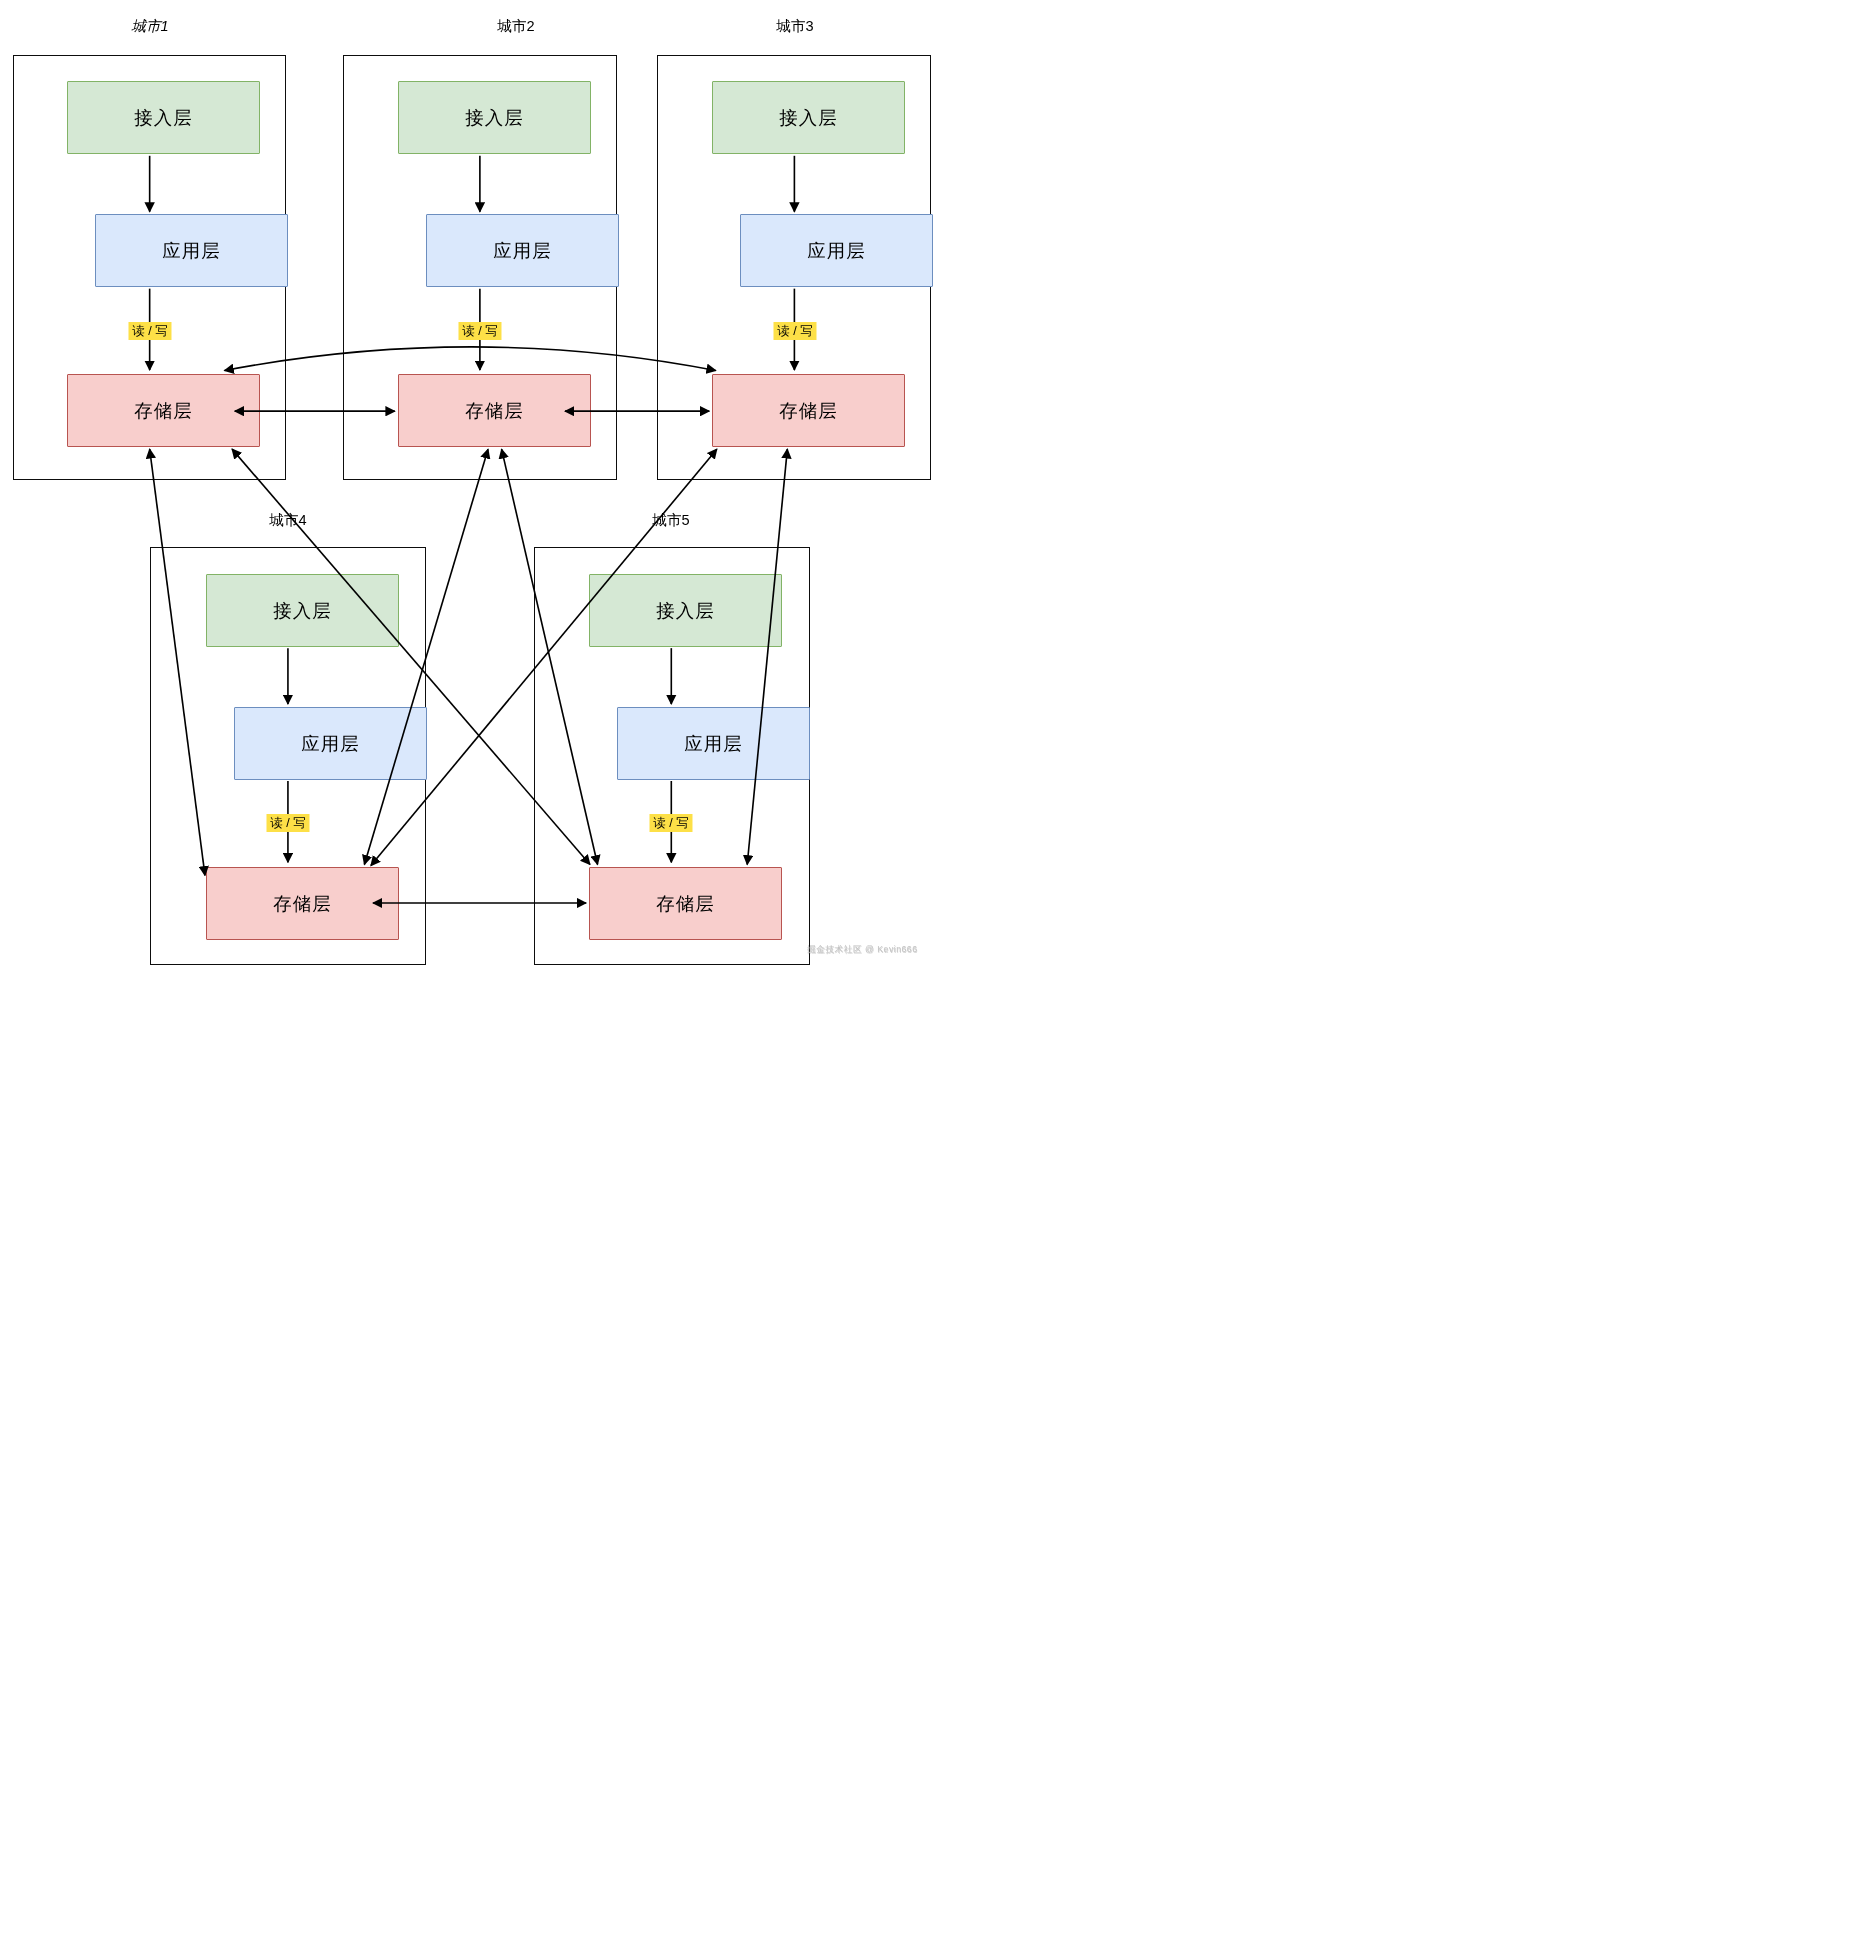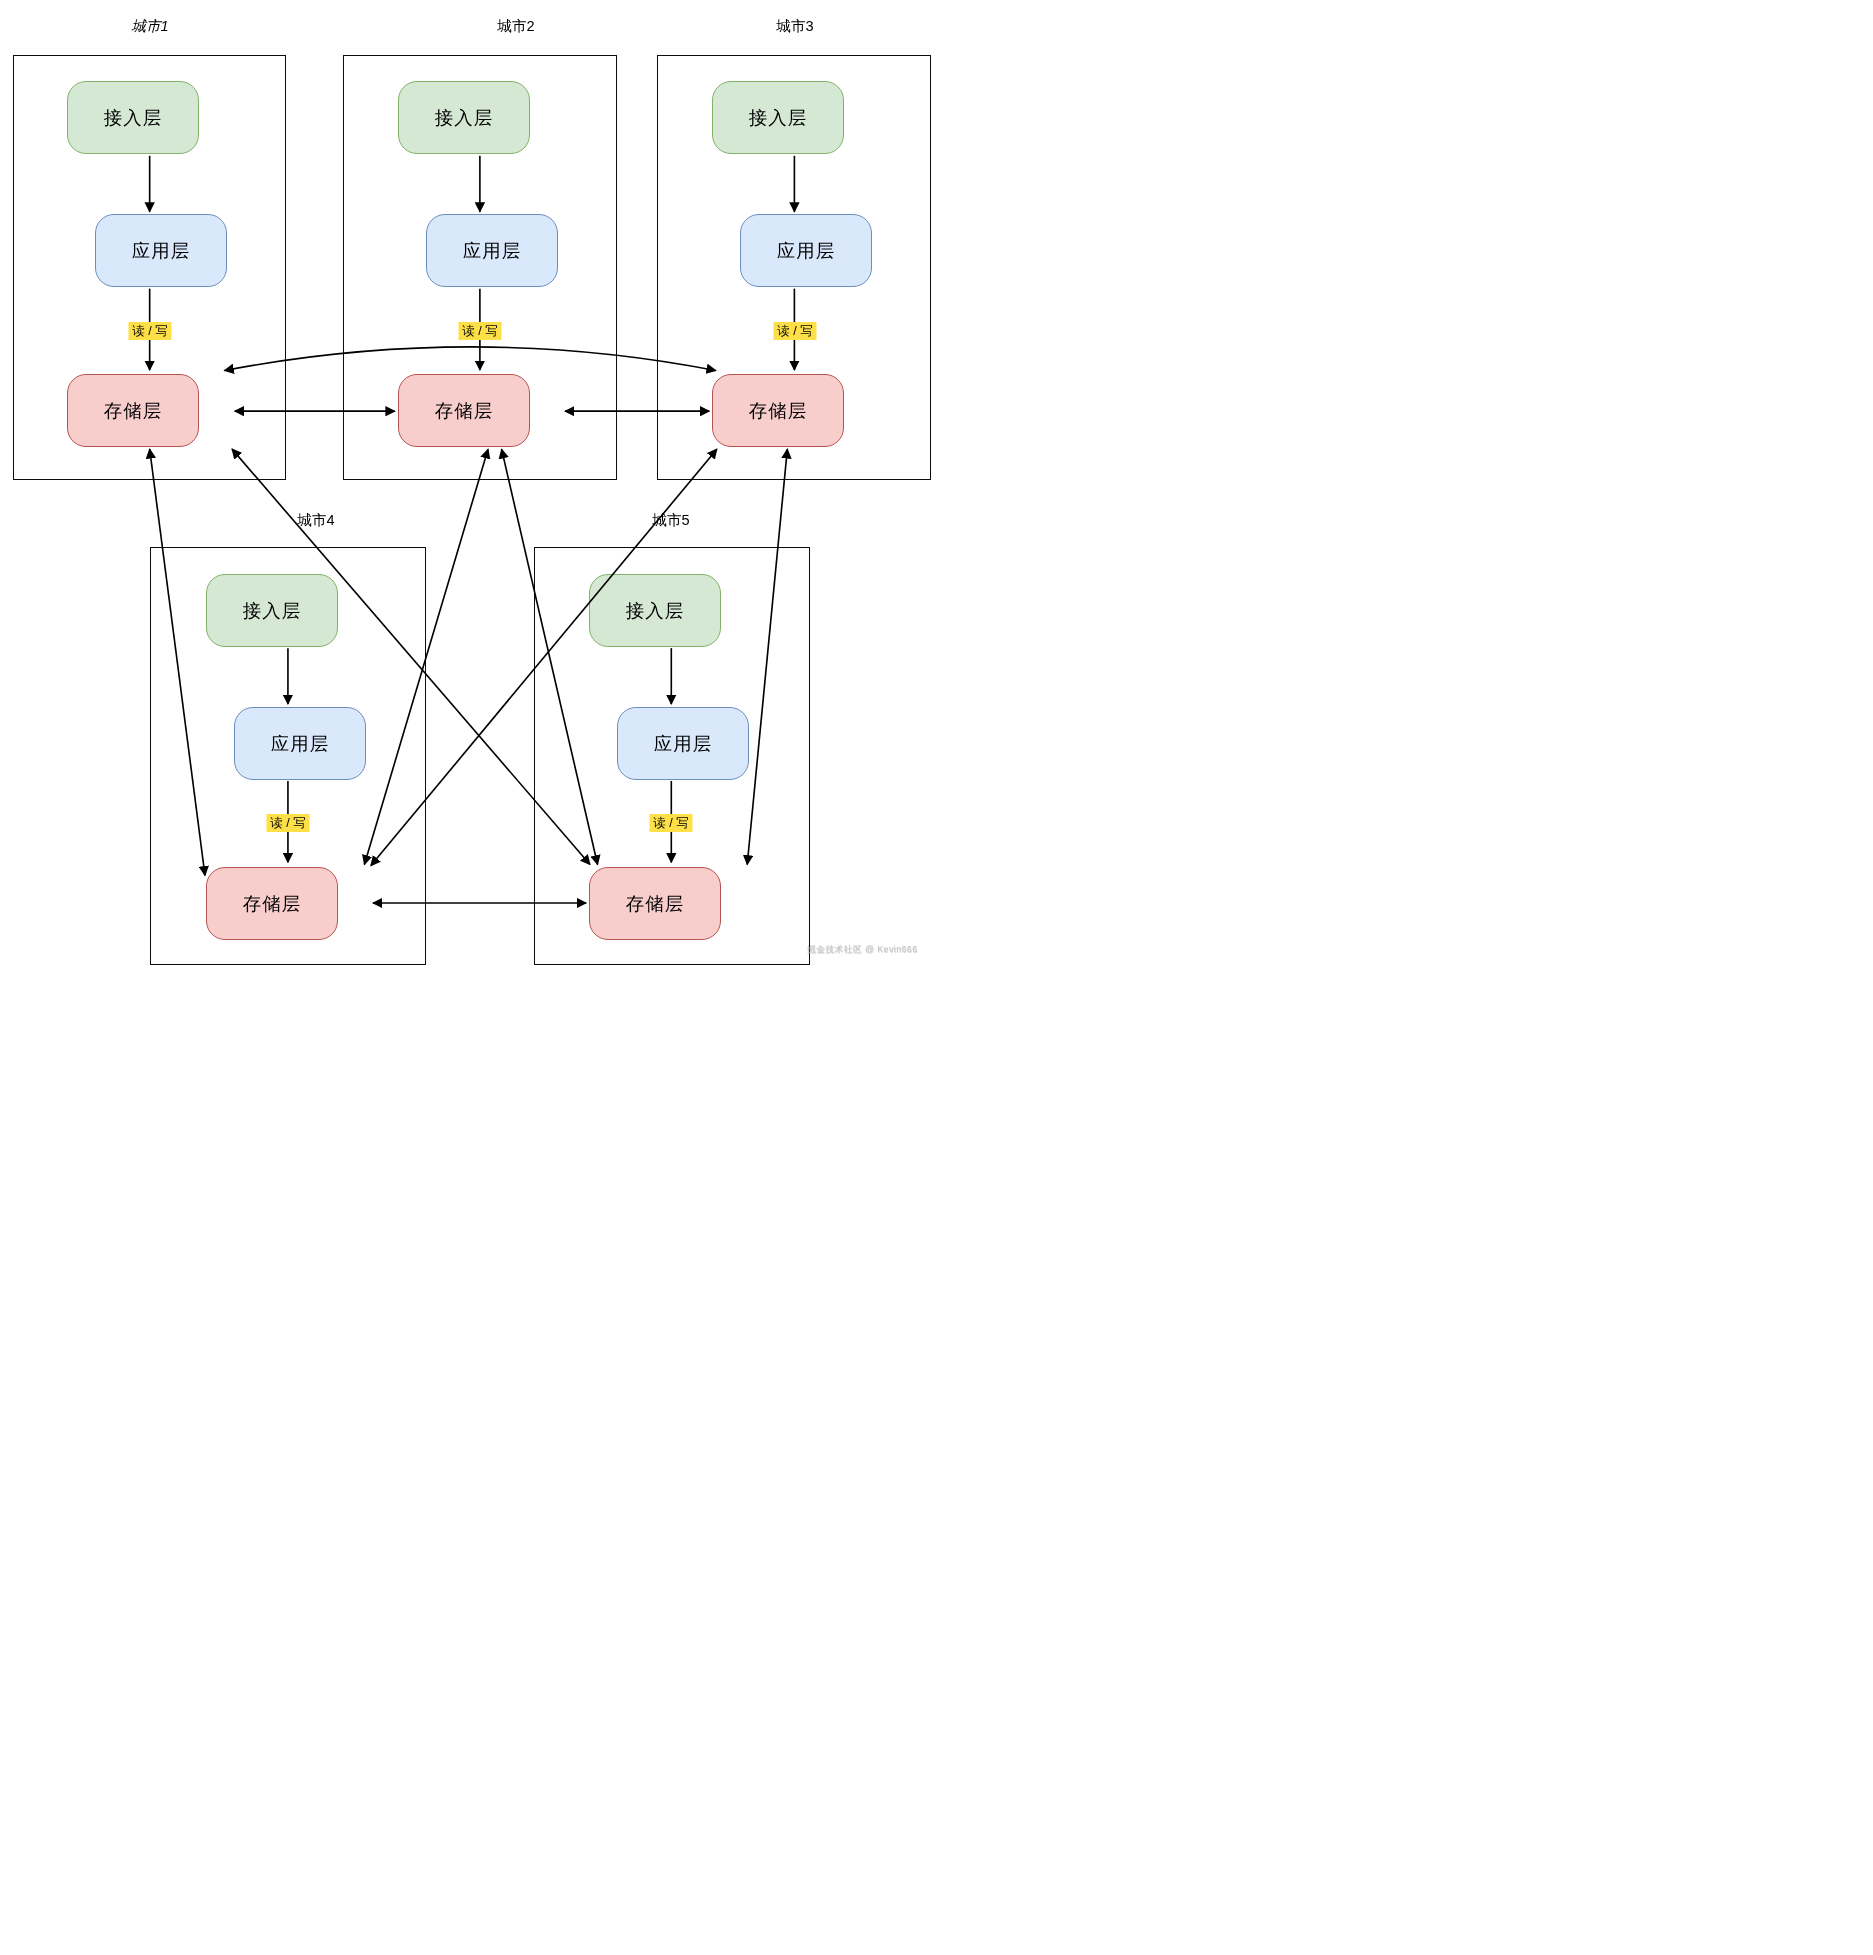--- a/index.html
+++ b/index.html
@@ -17,22 +17,22 @@
   }
   .city{
     position:absolute; border:1.6px solid var(--border_color);
     background:#fff; box-sizing:border-box; z-index:0;
   }
   .city-title{
     position:absolute; transform:translateX(-50%);
     font-size:14.6px; line-height:17.4px; white-space:nowrap; z-index:1;
   }
   .layer-box{
-    position:absolute; width:132px; height:73px; box-sizing:border-box;
-    border-radius:19px; display:flex; align-items:center; justify-content:center;
+    position:absolute; width:193px; height:73px; box-sizing:border-box;
+    border-radius:1px; display:flex; align-items:center; justify-content:center;
     font-size:18.4px; letter-spacing:1.1px; z-index:1;
   }
   .access{ background:var(--access_fill); border:1.6px solid var(--access_stroke); }
   .app{    background:var(--app_fill);    border:1.6px solid var(--app_stroke);margin-left:28px; }
   .storage{background:var(--storage_fill);border:1.9px solid var(--storage_stroke); }
   .edges{ position:absolute; left:0; top:0; z-index:2; pointer-events:none; }
   .rw-label{
     position:absolute; transform:translate(-50%,-50%);
     background:#fde047; padding:0.5px 3.8px; font-size:12.5px; white-space:nowrap; z-index:3;
   }
@@ -50,21 +50,21 @@
 
   <div class="city" style="left:13px;top:55px;width:273px;height:425px;"></div>
   <div class="city" style="left:343px;top:55px;width:274px;height:425px;"></div>
   <div class="city" style="left:657px;top:55px;width:274px;height:425px;"></div>
   <div class="city" style="left:150px;top:547px;width:276px;height:418px;"></div>
   <div class="city" style="left:534px;top:547px;width:276px;height:418px;"></div>
 
   <div class="city-title" style="left:150px;top:18.4px;font-style:italic;">城市1</div>
   <div class="city-title" style="left:480px;top:18.4px;margin-left:36px;">城市2</div>
   <div class="city-title" style="left:795px;top:18.4px;">城市3</div>
-  <div class="city-title" style="left:288px;top:512px;margin-left:28px;">城市4</div>
+  <div class="city-title" style="left:288px;top:512px;">城市4</div>
   <div class="city-title" style="left:671px;top:512px;">城市5</div>
 
   <div class="layer-box access" style="left:67px;top:81px;">
       <span>接入层</span>
     </div>
   <div class="layer-box app" style="left:67px;top:214px;">
       <span>应用层</span>
     </div>
   <div class="layer-box storage" style="left:67px;top:374px;">
       <span>存储层</span>

